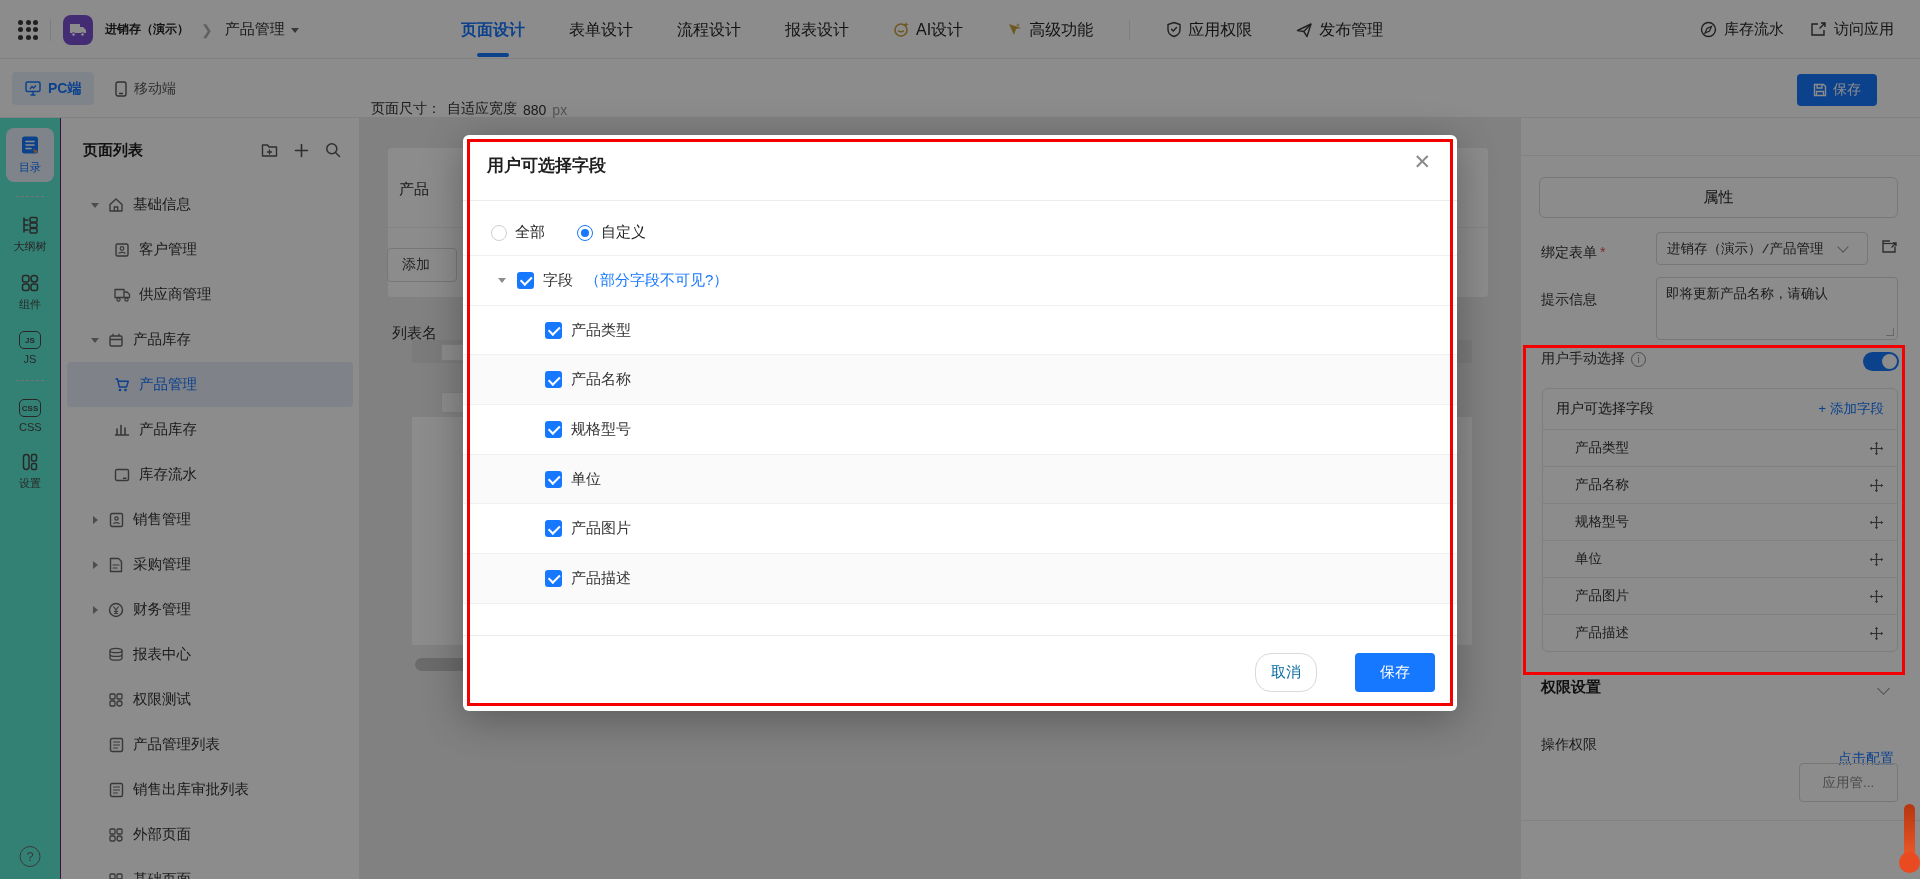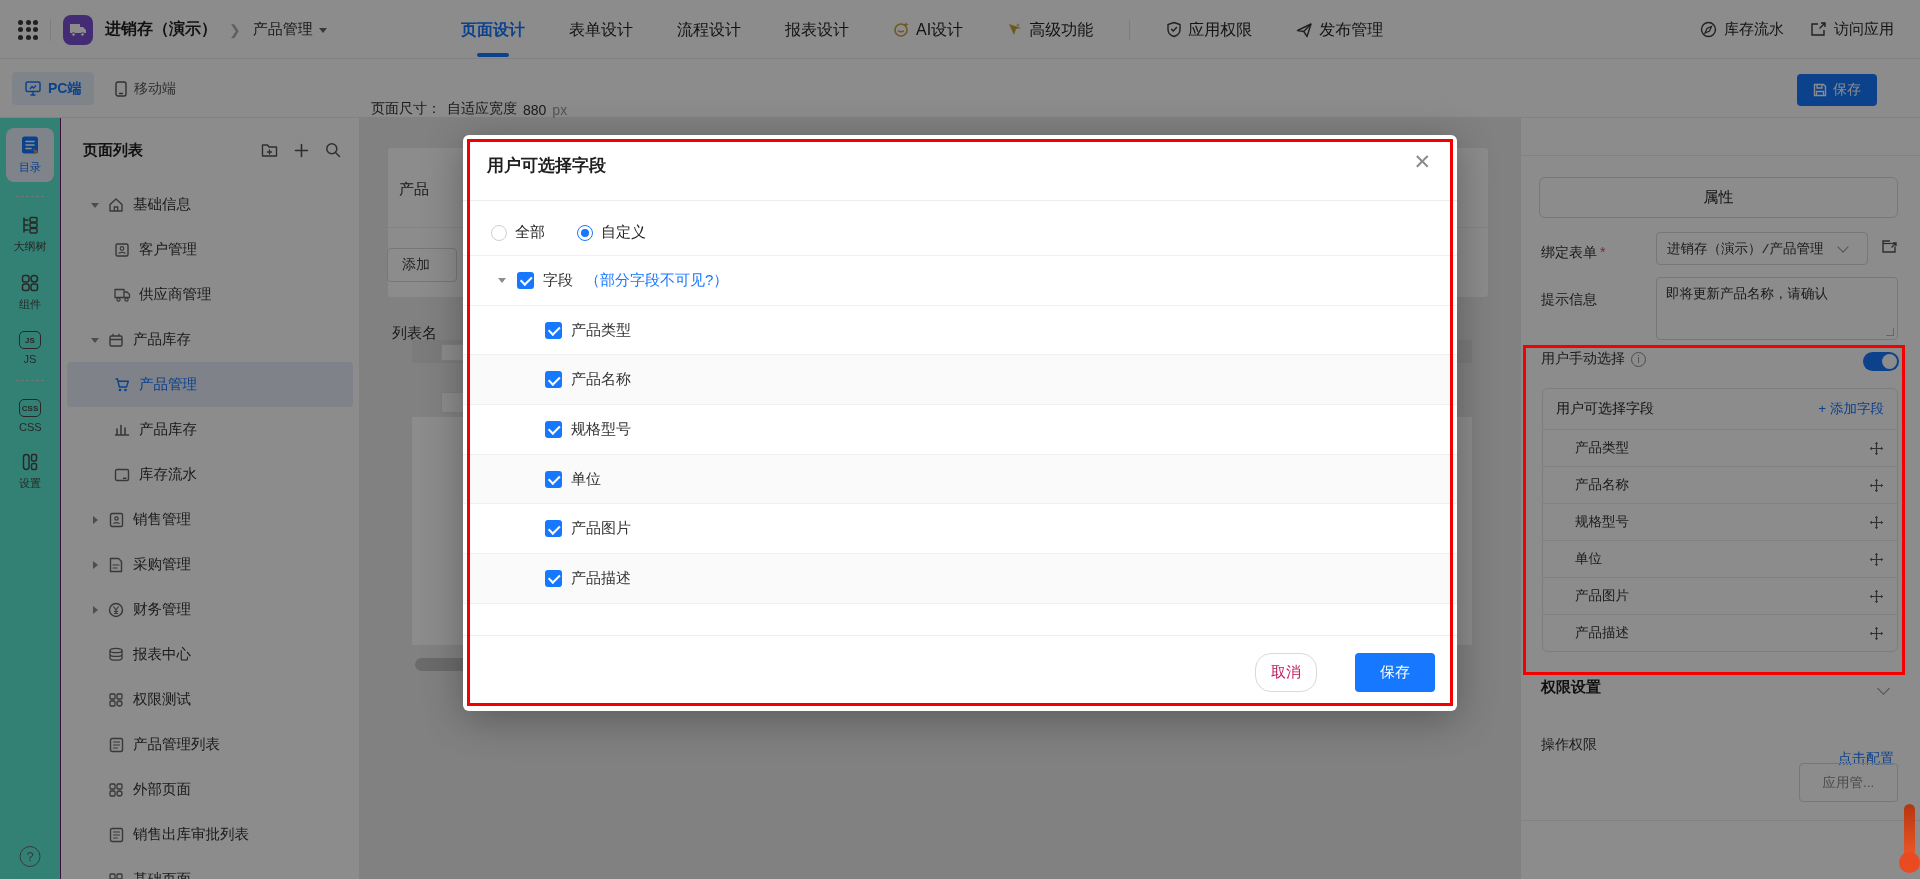--- a/index.html
+++ b/index.html
@@ -7,21 +7,21 @@
   body { font-family:"Liberation Sans","DejaVu Sans",sans-serif; color:#262626; background:#fff; }
   .stage { position:relative; width:1920px; height:879px; overflow:hidden; }
 
   
   .topnav { position:absolute; left:0; top:0; width:1920px; height:59px; background:#fff; border-bottom:1px solid #ececec; }
   .nav-left { position:absolute; left:18px; top:0; height:59px; display:flex; align-items:center; gap:12px; }
   .grid-icon { display:grid; grid-template-columns:repeat(3,5px); grid-gap:2.5px; cursor:pointer; }
   .grid-icon i { width:5px; height:5px; border-radius:50%; background:#3b3b3b; }
   .vdiv { width:1px; height:22px; background:#e3e3e3; }
   .app-icon { width:30px; height:30px; border-radius:8px; background:#7d51d3; display:flex; align-items:center; justify-content:center; }
-  .app-name { font-size:16px; font-weight:bold; color:#1f1f1f; }
+  .app-name { font-size:12px; font-weight:bold; color:#1f1f1f; }
   .bc-sep { color:#b0b0b0; font-size:14px; }
   .bc-page { font-size:15px; color:#333; display:flex; align-items:center; gap:6px; }
   .caret-dn { width:0; height:0; border:4.5px solid transparent; border-top:5.5px solid #666; margin-top:5px; }
   .nav-tabs { position:absolute; left:461px; top:0; height:59px; display:flex; align-items:center; gap:44px; }
   .nav-tab { font-size:16px; color:#262626; display:flex; align-items:center; gap:6px; position:relative; height:59px; line-height:59px; cursor:pointer; white-space:nowrap; }
   .nav-tab.active { color:#1677ff; font-weight:bold; }
   .nav-tab.active::after { content:""; position:absolute; left:50%; transform:translateX(-50%); bottom:2px; width:32px; height:4px; border-radius:2px; background:#1677ff; }
   .tab-div { width:1px; height:20px; background:#e3e3e3; margin:0 -8px; }
   .nav-right { position:absolute; right:26px; top:0; height:59px; display:flex; align-items:center; gap:26px; }
   .nav-link { font-size:15px; color:#262626; display:flex; align-items:center; gap:7px; cursor:pointer; white-space:nowrap; }
@@ -121,21 +121,21 @@
   .m-row { height:49.7px; border-bottom:1px solid #f0f0f0; display:flex; align-items:center; }
   .m-row.alt { background:#fafafa; }
   .m-row .caret { width:14px; margin-left:32px; display:flex; justify-content:center; }
   .m-row.child { padding-left:82px; }
   .cb { width:17px; height:17px; border-radius:3px; background:#1677ff; position:relative; flex:none; margin-right:9px; cursor:pointer; }
   .cb::after { content:""; position:absolute; left:5.5px; top:2.5px; width:4.5px; height:8.5px; border:solid #fff; border-width:0 2px 2px 0; transform:rotate(45deg); }
   .m-row .flabel { font-size:15px; color:#333; }
   .m-parent .cb { margin-left:8px; }
   .m-hint { font-size:15px; color:#1677ff; margin-left:12px; cursor:pointer; }
   .m-fdiv { position:absolute; left:0; top:500px; width:100%; border-top:1px solid #ececec; }
-  .m-cancel { position:absolute; left:792px; top:518px; width:62px; height:39px; background:#fff; border:1px solid #d9d9d9; border-radius:16px; font-size:15px; color:#be185d; display:flex; align-items:center; justify-content:center; cursor:pointer; }
+  .m-cancel { position:absolute; left:792px; top:518px; width:62px; height:39px; background:#fff; border:1px solid #d9d9d9; border-radius:16px; font-size:15px; color:#0369a1; display:flex; align-items:center; justify-content:center; cursor:pointer; }
   .m-save { position:absolute; left:892px; top:518px; width:80px; height:39px; background:#1677ff; border-radius:4px; font-size:15px; color:#fff; display:flex; align-items:center; justify-content:center; cursor:pointer; }
 
   
   .anno { position:absolute; border:3px solid #f40000; z-index:80; pointer-events:none; }
   .anno-modal { left:467px; top:139px; width:986px; height:567px; }
   .anno-panel { left:1523px; top:345px; width:382px; height:330px; }
   .thermo-bar { position:absolute; left:1904px; top:804px; width:11px; height:56px; border-radius:6px; background:linear-gradient(180deg,#b6350f,#ef5a2a); z-index:80; }
   .thermo-dot { position:absolute; left:1899px; top:852px; width:21px; height:21px; border-radius:50%; background:#ea4a20; z-index:80; }
 </style>
 </head>
@@ -451,38 +451,38 @@
               <svg width="15" height="16" viewBox="0 0 15 16">
                 <rect x="1.5" y="1.5" width="12" height="13" rx="1.5" fill="none" stroke="#666" stroke-width="1.4"></rect>
                 <path d="M4.5 5h6M4.5 8h6M4.5 11h4" stroke="#666" stroke-width="1.2" stroke-linecap="round"></path>
               </svg>
             </span>
           <span class="slabel">产品管理列表</span>
         </div>
         <div class="srow d0">
           <span class="caret"></span>
           <span class="ticon">
+              <svg width="15" height="16" viewBox="0 0 15 16">
+                <rect x="1.5" y="1.5" width="12" height="13" rx="1.5" fill="none" stroke="#666" stroke-width="1.4"></rect>
+                <path d="M4.5 5h6M4.5 8h6M4.5 11h4" stroke="#666" stroke-width="1.2" stroke-linecap="round"></path>
+              </svg>
+            </span>
+          <span class="slabel">销售出库审批列表</span>
+        </div>
+        <div class="srow d0">
+          <span class="caret"></span>
+          <span class="ticon">
               <svg width="16" height="16" viewBox="0 0 16 16">
                 <rect x="2" y="2" width="5" height="5" rx="1" fill="none" stroke="#666" stroke-width="1.3"></rect>
                 <rect x="9" y="2" width="5" height="5" rx="1" fill="none" stroke="#666" stroke-width="1.3"></rect>
                 <rect x="2" y="9" width="5" height="5" rx="1" fill="none" stroke="#666" stroke-width="1.3"></rect>
                 <circle cx="11.5" cy="11.5" r="2.5" fill="none" stroke="#666" stroke-width="1.3"></circle>
               </svg>
             </span>
           <span class="slabel">外部页面</span>
-        </div>
-        <div class="srow d0">
-          <span class="caret"></span>
-          <span class="ticon">
-              <svg width="15" height="16" viewBox="0 0 15 16">
-                <rect x="1.5" y="1.5" width="12" height="13" rx="1.5" fill="none" stroke="#666" stroke-width="1.4"></rect>
-                <path d="M4.5 5h6M4.5 8h6M4.5 11h4" stroke="#666" stroke-width="1.2" stroke-linecap="round"></path>
-              </svg>
-            </span>
-          <span class="slabel">销售出库审批列表</span>
         </div>
         <div class="srow d0">
           <span class="caret"></span>
           <span class="ticon">
               <svg width="16" height="16" viewBox="0 0 16 16">
                 <rect x="2" y="2" width="5" height="5" rx="1" fill="none" stroke="#666" stroke-width="1.3"></rect>
                 <rect x="9" y="2" width="5" height="5" rx="1" fill="none" stroke="#666" stroke-width="1.3"></rect>
                 <rect x="2" y="9" width="5" height="5" rx="1" fill="none" stroke="#666" stroke-width="1.3"></rect>
                 <circle cx="11.5" cy="11.5" r="2.5" fill="none" stroke="#666" stroke-width="1.3"></circle>
               </svg>

